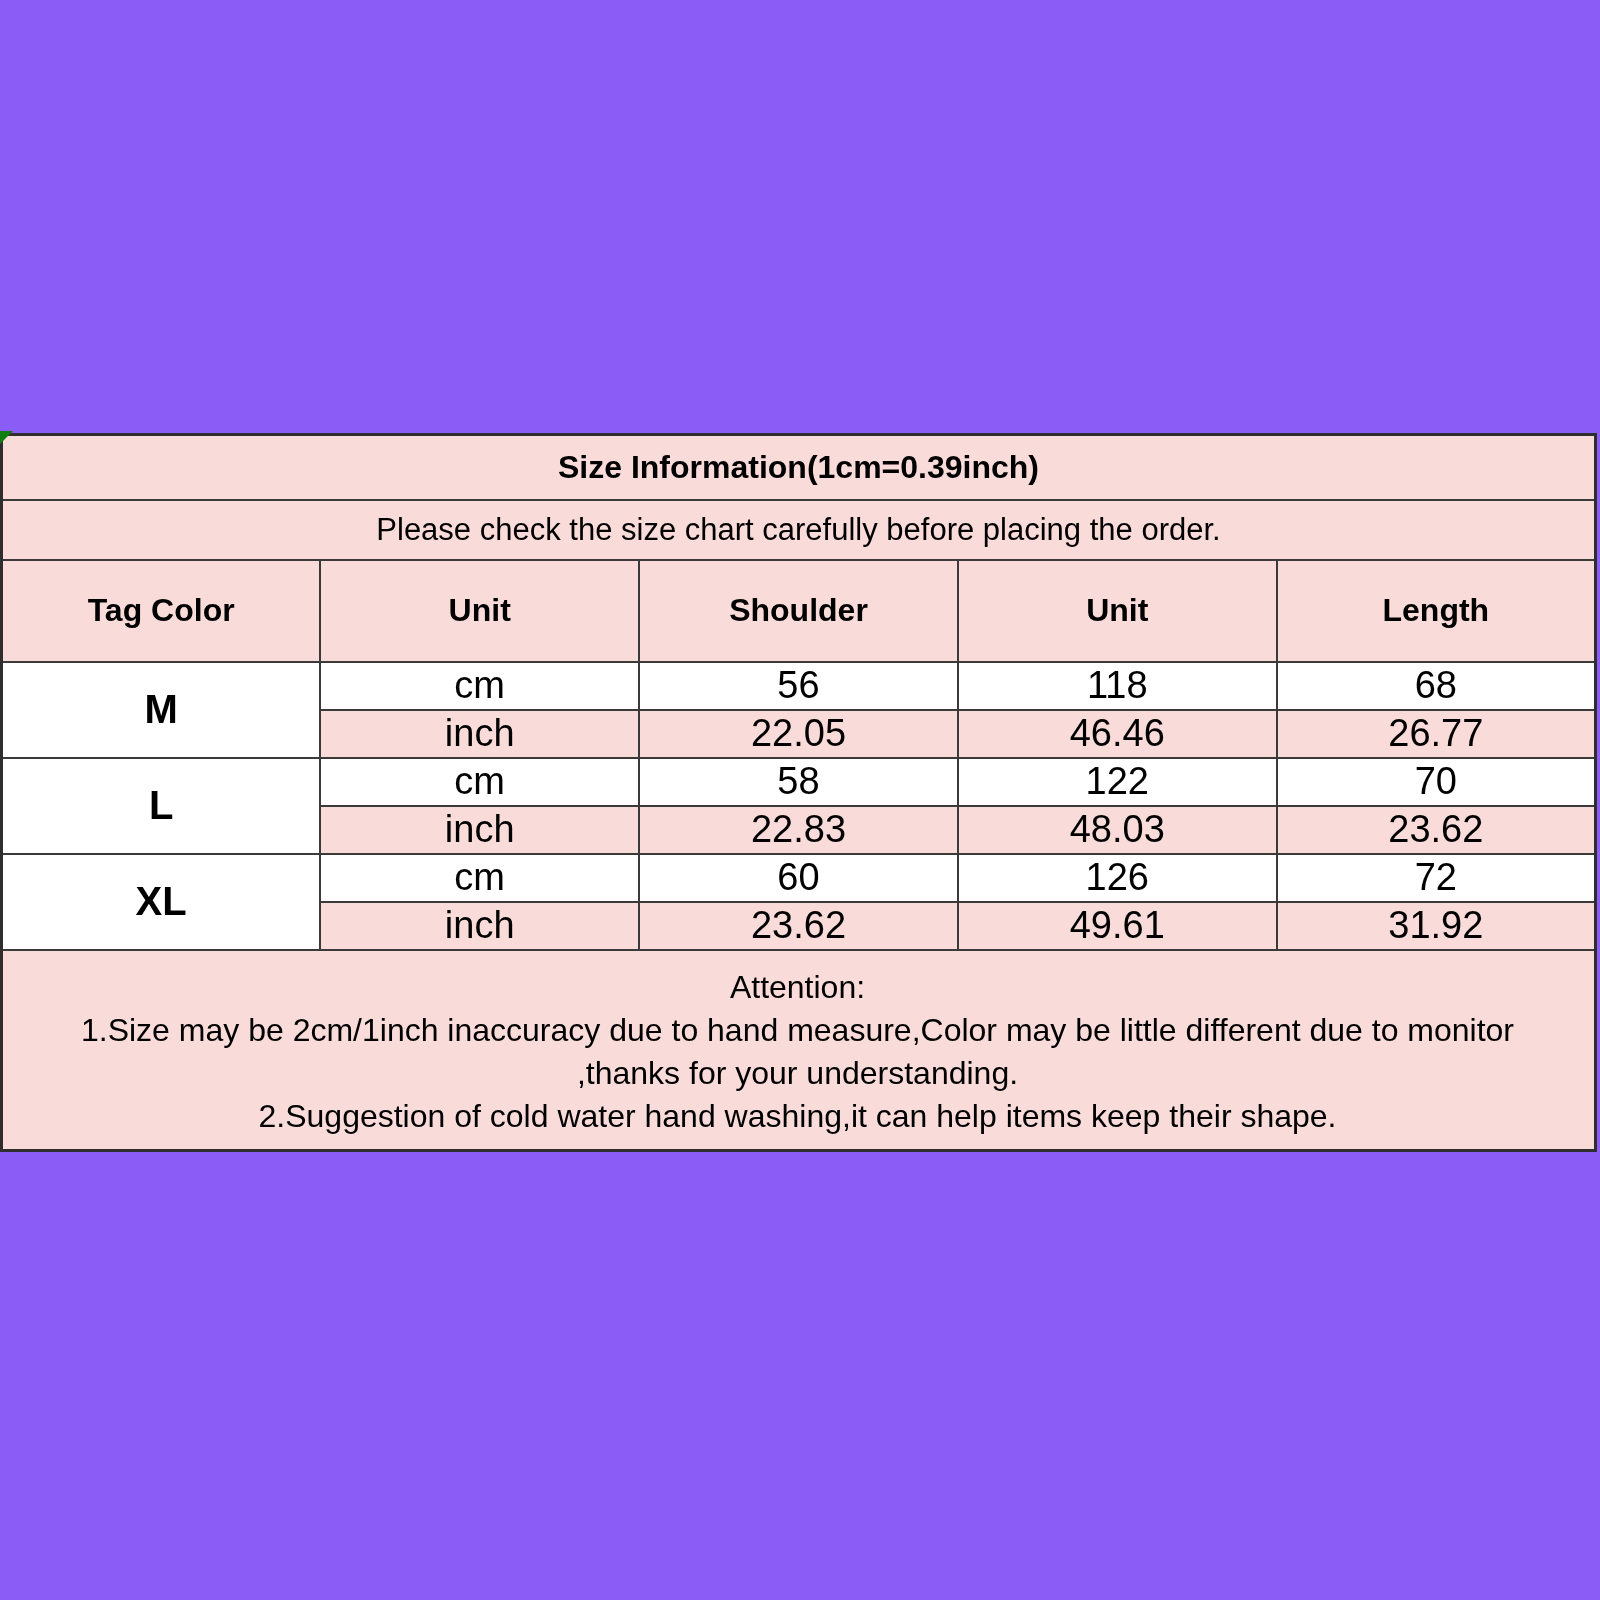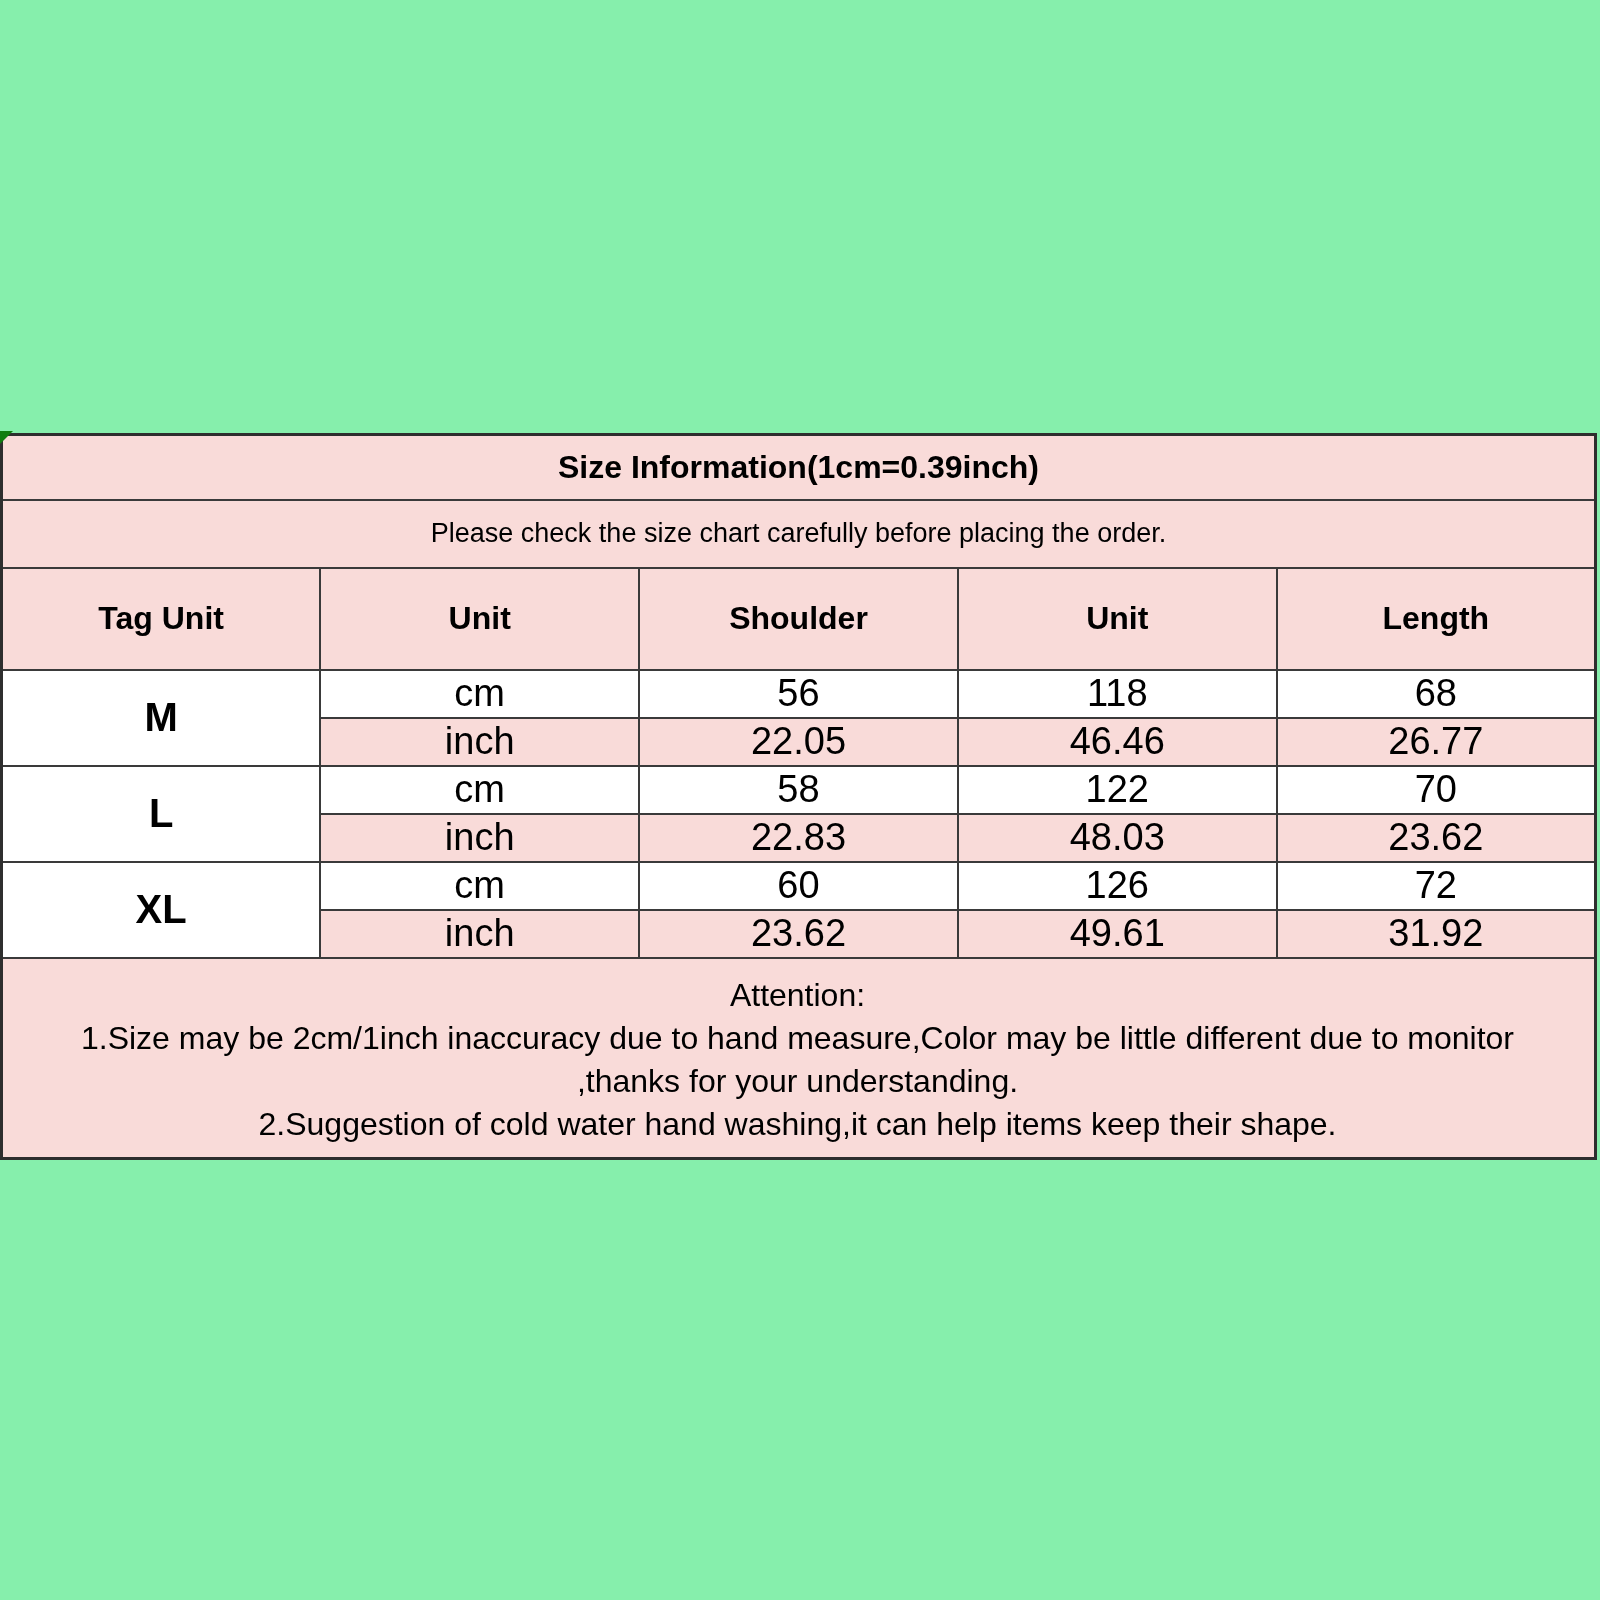--- a/index.html
+++ b/index.html
@@ -1,36 +1,36 @@
 <!DOCTYPE html>
 <html><head>
 <meta charset="utf-8">
 <style>
   * { margin:0; padding:0; box-sizing:border-box; }
   html, body { background:#ffffff; }
   .canvas {
     position:relative; width:1600px; height:1600px;
-    background:#86efac; overflow:hidden;
+    background:#8b5cf6; overflow:hidden;
     font-family:"Liberation Sans","DejaVu Sans",sans-serif;
     color:#000000;
   }
   .size-table {
     position:absolute; left:0; top:433px; width:1597px;
     border-collapse:collapse; table-layout:fixed;
     border:3px solid #2e2e2e;
   }
   .size-table td {
     border:2px solid #3a3a3a;
     text-align:center; vertical-align:middle;
     overflow:hidden; white-space:nowrap;
   }
   .pink { background:#f9dbd9; }
   .white { background:#ffffff; }
   .r-title td    { height:65px;  font-weight:bold; font-size:32px; }
-  .r-subtitle td { height:68px;  font-size:27px; }
+  .r-subtitle td { height:60px;  font-size:31px; }
   .r-header td   { height:102px; font-weight:bold; font-size:32px; }
   .r-data td     { height:48px; }
   .tag  { font-weight:bold; font-size:40px; }
   .unit { font-size:38px; }
   .val  { font-size:38px; }
   .r-attention td {
     height:201px; text-align:center; vertical-align:top;
     font-size:32px; line-height:43px;
     padding:15px 10px 0 8px; white-space:normal;
   }
@@ -55,21 +55,21 @@
         <col style="width:20%">
     </colgroup>
     <tbody>
       <tr class="r-title">
         <td colspan="5" class="pink">Size Information(1cm=0.39inch)</td>
       </tr>
       <tr class="r-subtitle">
         <td colspan="5" class="pink">Please check the size chart carefully before placing the order.</td>
       </tr>
       <tr class="r-header">
-        <td class="pink">Tag Unit</td>
+        <td class="pink">Tag Color</td>
         <td class="pink">Unit</td>
         <td class="pink">Shoulder</td>
         <td class="pink">Unit</td>
         <td class="pink">Length</td>
       </tr>
 
       <tr class="r-data">
         <td rowspan="2" class="white tag">M</td>
         <td class="white unit">cm</td>
         <td class="white val">56</td>

